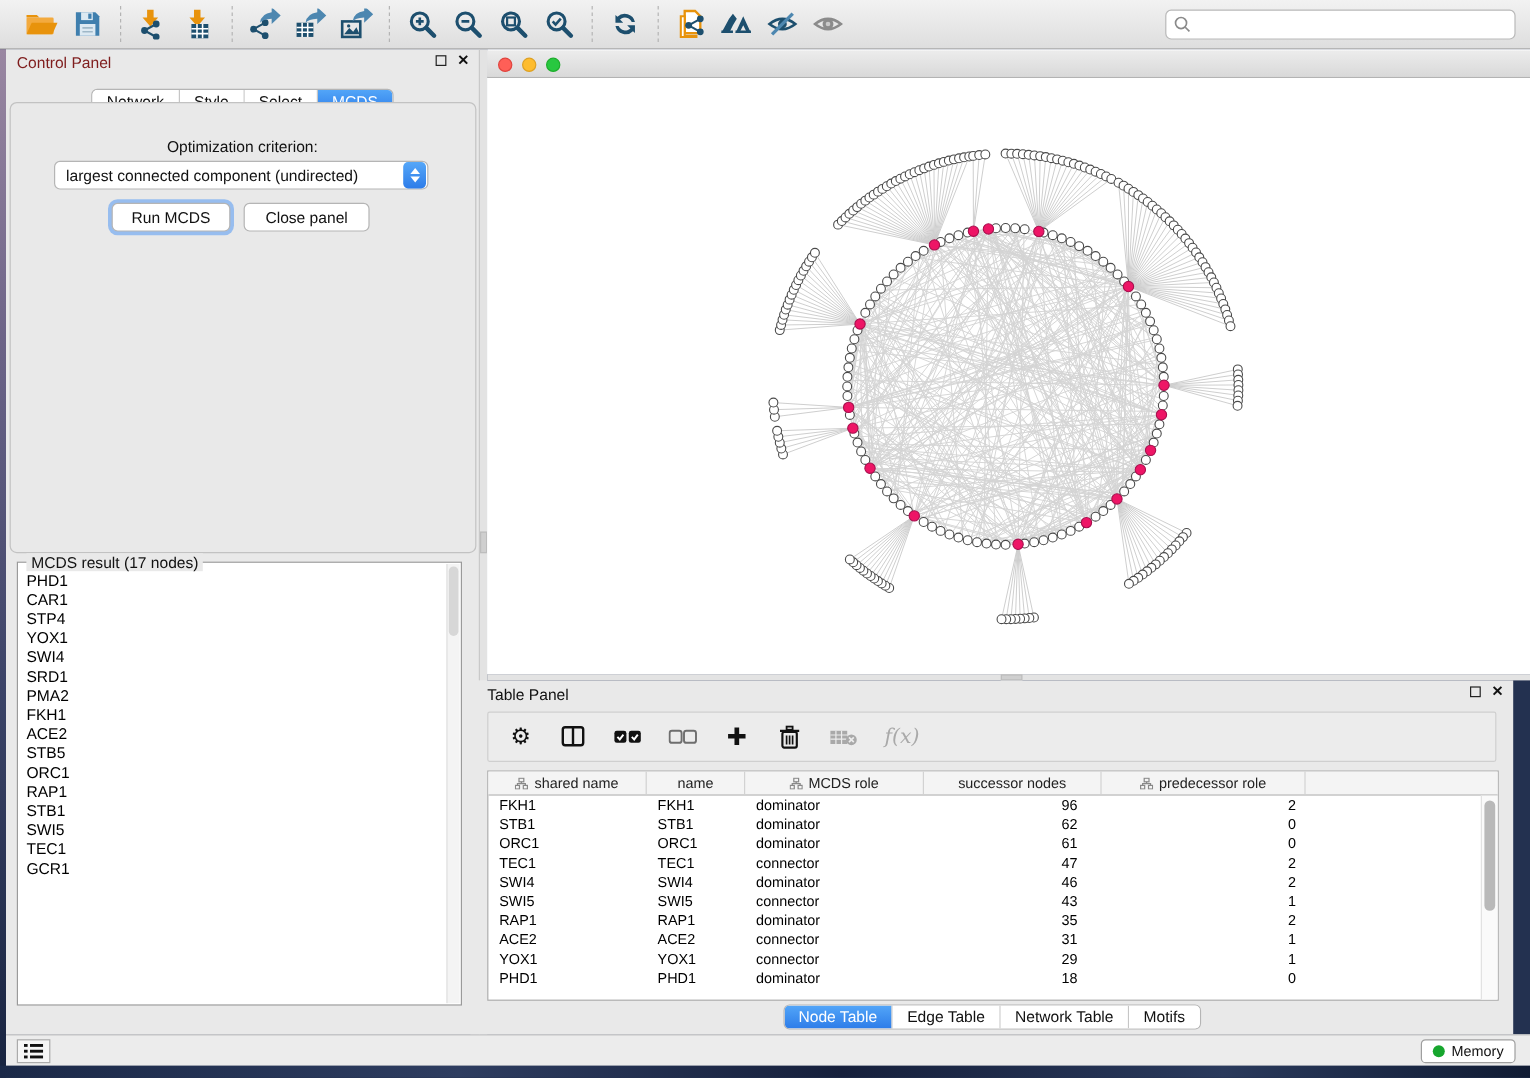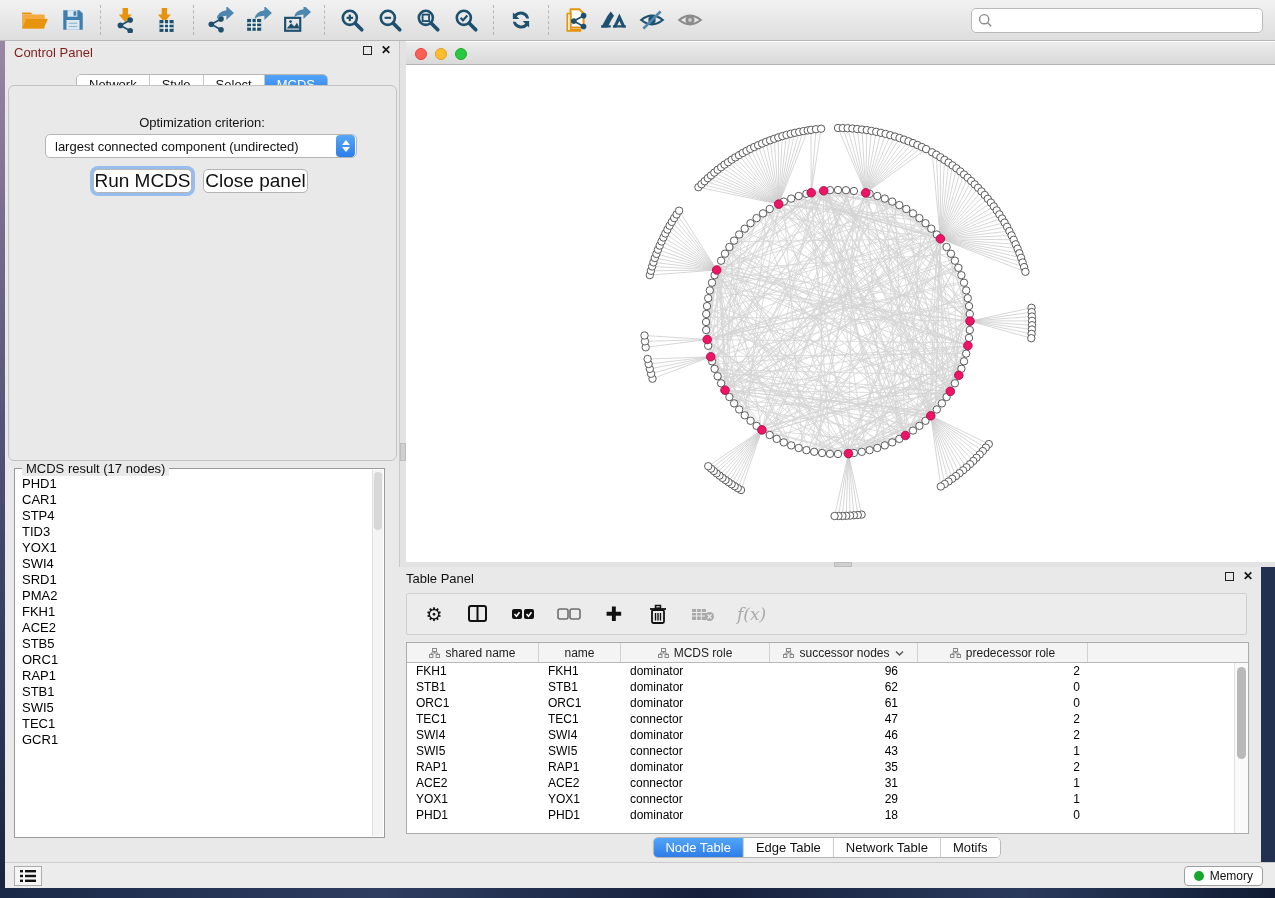--- a/index.html
+++ b/index.html
@@ -45,21 +45,21 @@
     border:1px solid #c2c2c2; border-radius:6px; background:#e9e9e9; }
   .opt-label { position:absolute; top:74px; width:100%; text-align:center; font-size:13px; color:#111; }
   .dropdown { position:absolute; left:40px; top:93px; width:312px; height:24px; background:#fff;
     border:1px solid #b5b5b5; border-radius:5px; display:flex; align-items:center; }
   .dd-text { flex:1; padding-left:9px; font-size:13px; color:#111; white-space:nowrap; overflow:hidden; }
   .dd-stepper { width:19px; height:22px; margin-right:1px; border-radius:4px;
     background:linear-gradient(#55a7f8,#2d7ce9); display:flex; flex-direction:column; align-items:center; justify-content:center; gap:2px; }
   .tri-up { width:0; height:0; border-left:4px solid transparent; border-right:4px solid transparent; border-bottom:5px solid #fff; }
   .tri-dn { width:0; height:0; border-left:4px solid transparent; border-right:4px solid transparent; border-top:5px solid #fff; }
   .btn { position:absolute; height:24px; background:#fff; border:1px solid #b5b5b5; border-radius:5px;
-    font-size:19px; color:#111; display:flex; align-items:center; justify-content:center; }
+    font-size:13px; color:#111; display:flex; align-items:center; justify-content:center; }
   .btn.run { left:88px; top:128px; width:99px; box-shadow:0 0 0 3px rgba(96,160,243,.6); }
   .btn.closep { left:198px; top:128px; width:105px; }
 
   .fieldset { position:absolute; left:9px; top:427px; width:371px; height:370px; border:1px solid #9a9a9a; background:#fff; }
   .fieldset-legend { position:absolute; left:7px; top:-8px; background:#e9e9e9; padding:0 4px; font-size:13px; color:#111; }
   .mcds-list { position:absolute; inset:1px 12px 1px 1px; overflow:hidden; padding:6px 0 0 6px; }
   .mcds-item { font-size:13px; line-height:16px; color:#000; }
   .list-scroll { position:absolute; right:1px; top:1px; bottom:1px; width:11px; background:#f4f4f4; border-left:1px solid #e0e0e0; }
   .list-thumb { position:absolute; left:1px; right:1px; top:2px; height:58px; border-radius:5px; background:#d7d7d7; }
 
@@ -335,21 +335,20 @@
     </div>
     <div class="btn run">Run MCDS</div>
     <div class="btn closep">Close panel</div>
 
     <div class="fieldset">
       <span class="fieldset-legend">MCDS result (17 nodes)</span>
       <div class="mcds-list" id="mcds-list">
           <div class="mcds-item">PHD1</div>
           <div class="mcds-item">CAR1</div>
           <div class="mcds-item">STP4</div>
-          <div class="mcds-item">TID3</div>
           <div class="mcds-item">YOX1</div>
           <div class="mcds-item">SWI4</div>
           <div class="mcds-item">SRD1</div>
           <div class="mcds-item">PMA2</div>
           <div class="mcds-item">FKH1</div>
           <div class="mcds-item">ACE2</div>
           <div class="mcds-item">STB5</div>
           <div class="mcds-item">ORC1</div>
           <div class="mcds-item">RAP1</div>
           <div class="mcds-item">STB1</div>
@@ -1271,21 +1270,21 @@
           </div>
           <div class="nt-hcell" style="width: 149px;">
             <svg width="11" height="10" viewBox="0 0 11 10">
               <rect x="3.5" y="0.5" width="4" height="3" fill="none" stroke="#888" stroke-width="1"></rect>
               <rect x="0.5" y="6.5" width="3.4" height="3" fill="none" stroke="#888" stroke-width="1"></rect>
               <rect x="7.1" y="6.5" width="3.4" height="3" fill="none" stroke="#888" stroke-width="1"></rect>
               <path d="M5.5 3.5 v1.5 M2.2 6.5 v-1.5 h6.6 v1.5" fill="none" stroke="#888" stroke-width="1"></path>
             </svg>
             <span>MCDS role</span>
           </div>
-          <div class="nt-hcell" style="width: 148px;">
+          <div class="nt-hcell" style="width: 148px; flex-direction: column;">
             <svg width="11" height="10" viewBox="0 0 11 10">
               <rect x="3.5" y="0.5" width="4" height="3" fill="none" stroke="#888" stroke-width="1"></rect>
               <rect x="0.5" y="6.5" width="3.4" height="3" fill="none" stroke="#888" stroke-width="1"></rect>
               <rect x="7.1" y="6.5" width="3.4" height="3" fill="none" stroke="#888" stroke-width="1"></rect>
               <path d="M5.5 3.5 v1.5 M2.2 6.5 v-1.5 h6.6 v1.5" fill="none" stroke="#888" stroke-width="1"></path>
             </svg>
             <span>successor nodes</span>
             <svg width="9" height="6" viewBox="0 0 9 6">
               <path d="M1 1.5 l3.5 3.5 3.5 -3.5" fill="none" stroke="#555" stroke-width="1.4"></path>
             </svg>

